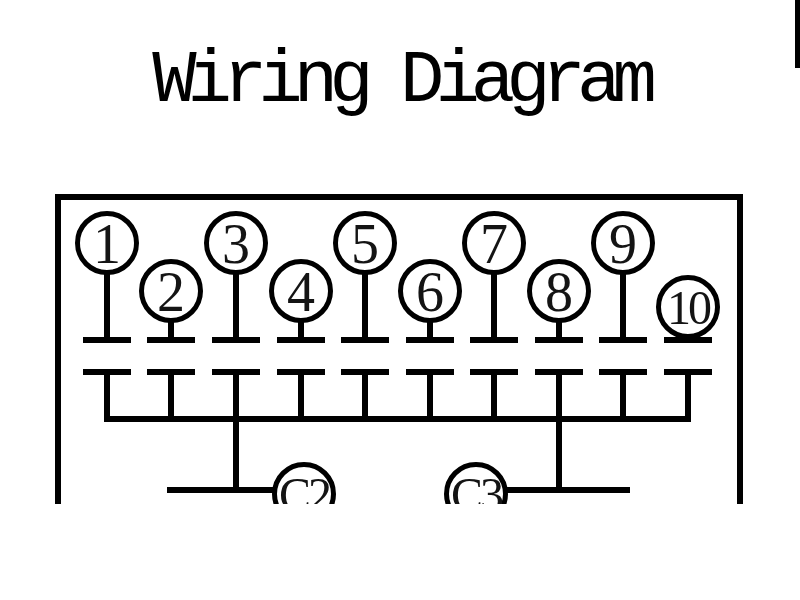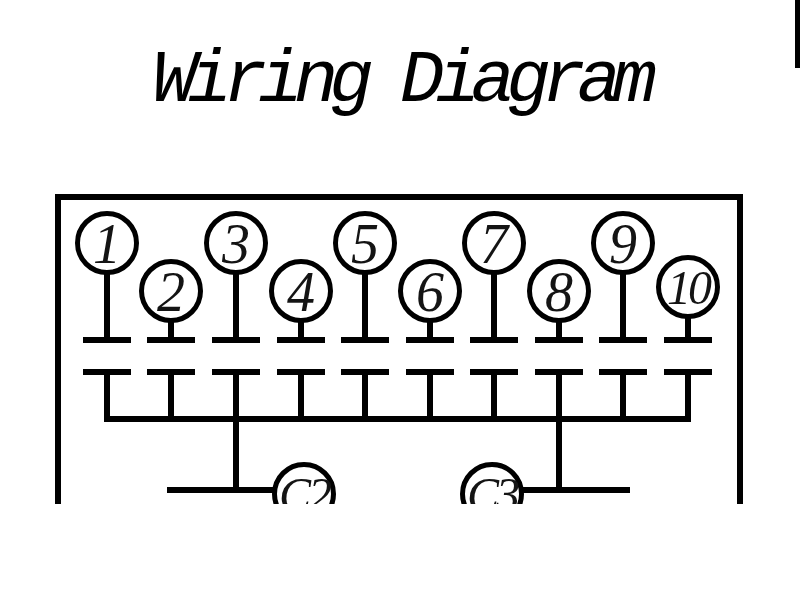--- a/index.html
+++ b/index.html
@@ -1,17 +1,17 @@
 <!DOCTYPE html>
 <html><head>
 <meta charset="utf-8">
 <style>
   html,body{margin:0;padding:0;background:#ffffff;}
   #stage{position:relative;width:800px;height:504px;background:#ffffff;overflow:hidden;
-         font-family:"Liberation Sans",sans-serif;font-style:italic;}
+         font-family:"Liberation Sans",sans-serif;}
   #title{position:absolute;left:0;right:0;top:44px;margin:0;text-align:center;
          font-family:"Liberation Mono",monospace;font-weight:400;color:#000;
          font-size:74px;letter-spacing:-9px;line-height:1.0;}
   .bar{position:absolute;background:#000;}
   .panel{position:absolute;left:55px;top:194px;width:688px;height:356px;
          border:6px solid #000;box-sizing:border-box;background:transparent;}
   .line{position:absolute;background:#000;}
   .node{position:absolute;width:64px;height:64px;border:5px solid #000;border-radius:50%;
         background:#fff;box-sizing:border-box;display:flex;align-items:center;justify-content:center;
         font-family:"Liberation Serif",serif;color:#141414;}
@@ -105,24 +105,24 @@
     </div>
   <div class="node" style="left:462px;top:211px;">
       <span class="lb">7</span>
     </div>
   <div class="node" style="left:527px;top:259px;">
       <span class="lb">8</span>
     </div>
   <div class="node" style="left:591px;top:211px;">
       <span class="lb">9</span>
     </div>
-  <div class="node two" style="left:656px;top:255px;text-align:center;">
+  <div class="node two" style="left:656px;top:275px;text-align:center;">
       <span class="lb">10</span>
     </div>
 
   <div class="node two" style="left:272px;top:462px;">
       <span class="lb">C2</span>
     </div>
-  <div class="node two" style="left:460px;top:462px;">
+  <div class="node two" style="left:444px;top:462px;">
       <span class="lb">C3</span>
     </div>
 
 </div>
 
 </body></html>

